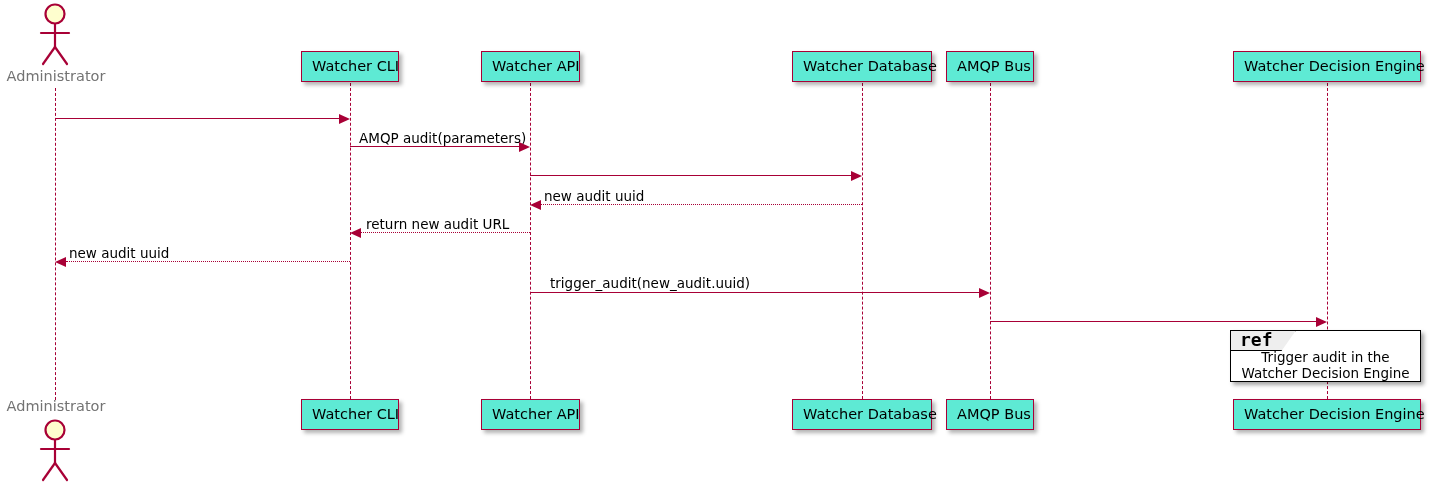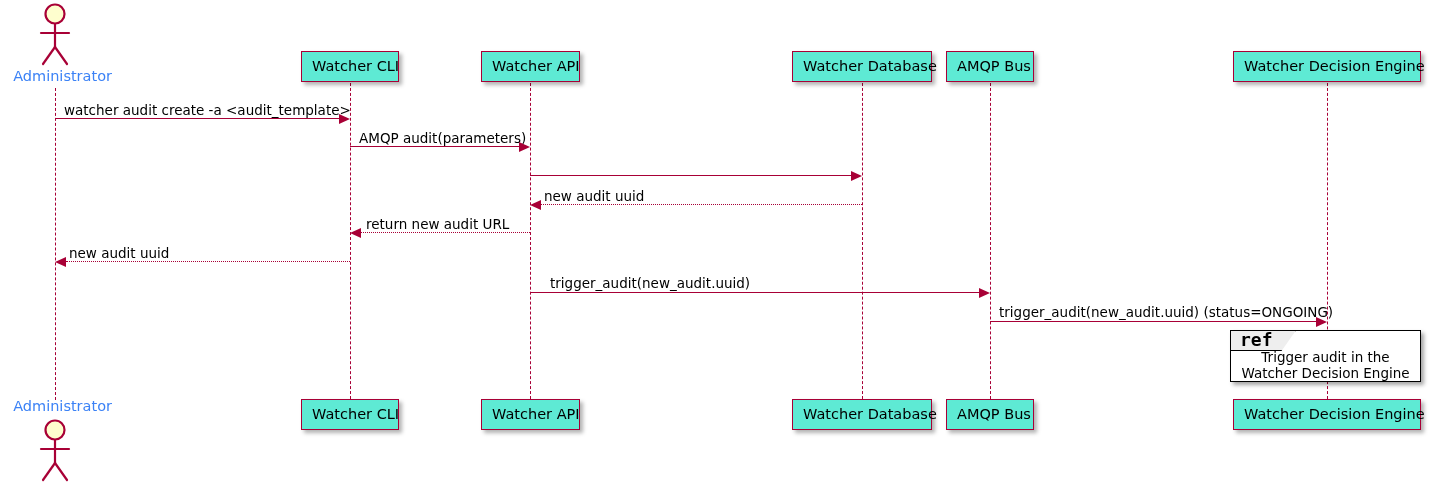--- a/index.html
+++ b/index.html
@@ -36,23 +36,23 @@
   .lifeline {
     position: absolute;
     width: 0;
     border-left: 1.5px dashed #A80036;
   }
 
   
   .actor-label {
     position: absolute;
     font-size: 14.5px;
-    color: #3b82f6;
+    color: #737373;
     white-space: nowrap;
-    text-align: right;
+    text-align: center;
   }
   .actor-svg { position: absolute; }
 
   
   .msg-line {
     position: absolute;
     height: 0;
     border-top: 1.5px solid #A80036;
   }
   .msg-line.dotted {
@@ -155,21 +155,20 @@
   <div class="participant" style="left:792px; top:51px; width:140px;">Watcher Database</div>
   <div class="participant" style="left:946px; top:51px; width:88px;">AMQP Bus</div>
   <div class="participant" style="left:1233px; top:51px; width:188px;">Watcher Decision Engine</div>
 
   <div class="participant" style="left:301px; top:399px; width:98px;">Watcher CLI</div>
   <div class="participant" style="left:481px; top:399px; width:99px;">Watcher API</div>
   <div class="participant" style="left:792px; top:399px; width:140px;">Watcher Database</div>
   <div class="participant" style="left:946px; top:399px; width:88px;">AMQP Bus</div>
   <div class="participant" style="left:1233px; top:399px; width:188px;">Watcher Decision Engine</div>
 
-  <div class="msg-label" style="left:64px; top:102px;">watcher audit create -a &lt;audit_template&gt;</div>
   <div class="msg-line" style="left:55px; top:118px; width:288px;"></div>
   <div class="arrow-head right" style="left:339px; top:114px;"></div>
 
   <div class="msg-label" style="left:359px; top:130px;">AMQP audit(parameters)</div>
   <div class="msg-line" style="left:350px; top:146px; width:169px;"></div>
   <div class="arrow-head right" style="left:519px; top:142px;"></div>
 
   <div class="msg-line" style="left:530px; top:175px; width:321px;"></div>
   <div class="arrow-head right" style="left:851px; top:171px;"></div>
 
@@ -182,21 +181,20 @@
   <div class="arrow-head left" style="left:350px; top:228px;"></div>
 
   <div class="msg-label" style="left:69px; top:245px;">new audit uuid</div>
   <div class="msg-line dotted" style="left:66px; top:261px; width:284px;"></div>
   <div class="arrow-head left" style="left:55px; top:257px;"></div>
 
   <div class="msg-label" style="left:539px; top:275px;margin-left:11px;">trigger_audit(new_audit.uuid)</div>
   <div class="msg-line" style="left:530px; top:292px; width:449px;"></div>
   <div class="arrow-head right" style="left:979px; top:288px;"></div>
 
-  <div class="msg-label" style="left:999px; top:304px;">trigger_audit(new_audit.uuid) (status=ONGOING)</div>
   <div class="msg-line" style="left:990px; top:321px; width:326px;"></div>
   <div class="arrow-head right" style="left:1316px; top:317px;"></div>
 
   <div class="ref-box" style="left:1230px; top:330px; width:191px; height:52px;">
     <div class="ref-tab">ref</div>
     <div class="ref-body" style="top:18px;">Trigger audit in the</div>
     <div class="ref-body" style="top:34px;">Watcher Decision Engine</div>
   </div>
 
 </div>

